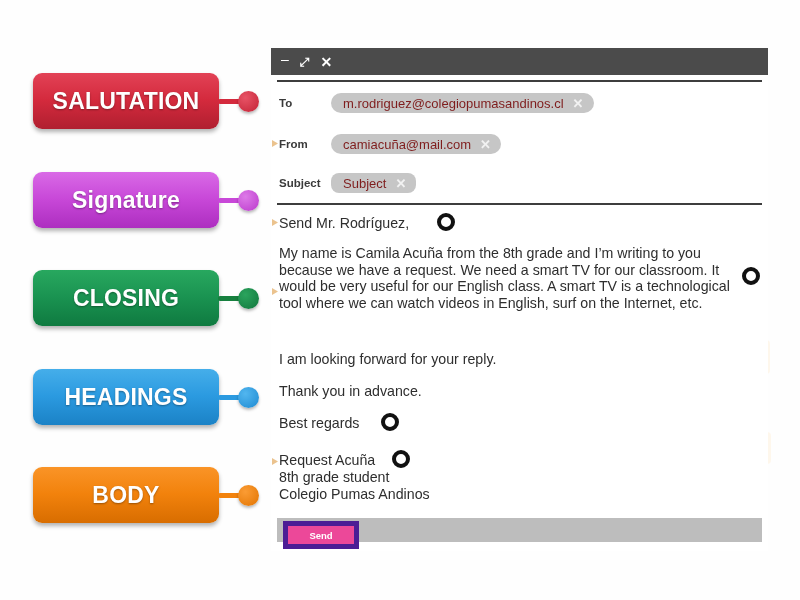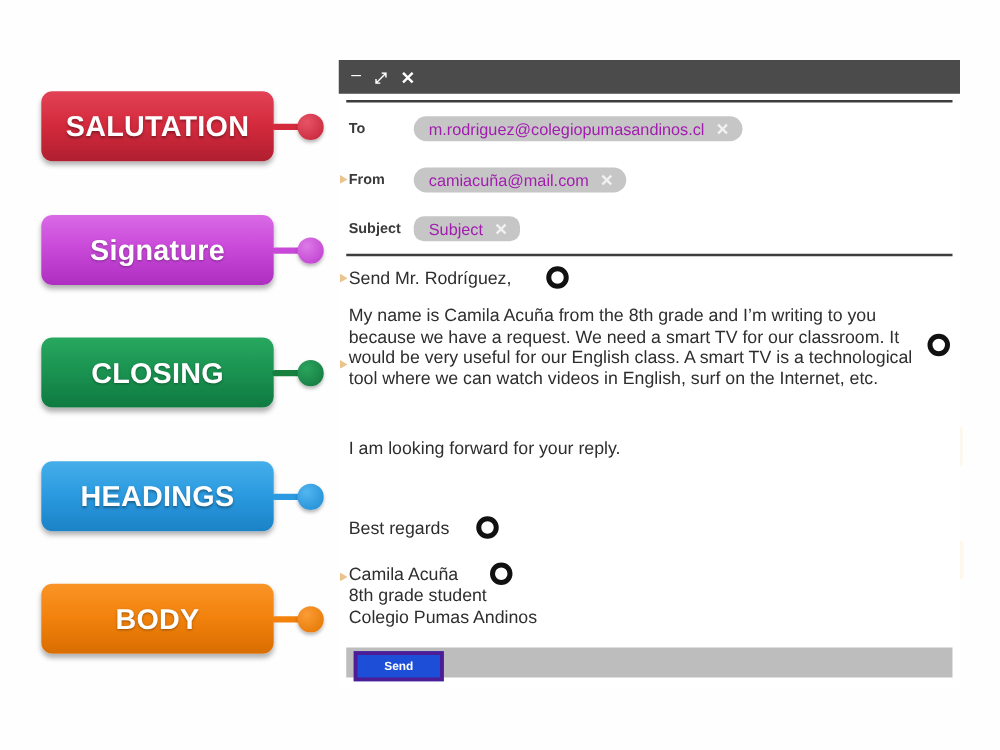--- a/index.html
+++ b/index.html
@@ -142,21 +142,21 @@
     background: #c6c6c6;
     border-radius: 11px;
     height: 20px;
     display: flex;
     align-items: center;
     padding: 0 3px 0 12px;
     gap: 9px;
   }
   .chip-text {
     font-size: 13px;
-    color: #a21caf;
+    color: #7f1d1d;
     white-space: nowrap;
   }
   .chip-x {
     color: #f2f2f2;
     font-size: 13px;
     font-weight: bold;
     padding-right: 7px;
   }
   .chip.subject { border-radius: 8px; }
 
@@ -198,22 +198,22 @@
     width: 485px;
     height: 24px;
     background: #bdbdbd;
   }
   .send-btn {
     position: absolute;
     left: 6px;
     top: 3px;
     width: 66px;
     height: 18px;
-    background: #1d4ed8;
-    border: 3px solid #4c1d95;
+    background: #ec4899;
+    border: 5px solid #4c1d95;
     display: flex;
     align-items: center;
     justify-content: center;
   }
   .send-label {
     color: #ffffff;
     font-size: 9.5px;
     font-weight: bold;
   }
 </style>
@@ -308,26 +308,27 @@
     <div class="gutter-mark" style="left:1px;top:171px;"></div>
     <div class="body-text" style="top:167px;">Send Mr. Rodríguez,</div>
     <div class="ring" style="left:166px;top:165px;"></div>
 
     <div class="gutter-mark" style="left:1px;top:240px;"></div>
     <div class="body-text narrow" style="top:197px;">My name is Camila Acuña from the 8th grade and I’m writing to you because we have a request. We need a smart TV for our classroom. It would be very useful for our English class. A smart TV is a technological tool where we can watch videos in English, surf on the Internet, etc.</div>
     <div class="ring" style="left:471px;top:219px;"></div>
 
     <div class="body-text" style="top:303px;">I am looking forward for your reply.</div>
 
+    <div class="body-text" style="top:335px;">Thank you in advance.</div>
 
     <div class="body-text" style="top:367px;">Best regards</div>
     <div class="ring" style="left:110px;top:365px;"></div>
 
     <div class="gutter-mark" style="left:1px;top:410px;"></div>
-    <div class="body-text" style="top:404px;">Camila Acuña</div>
+    <div class="body-text" style="top:404px;">Request Acuña</div>
     <div class="ring" style="left:121px;top:402px;"></div>
     <div class="body-text" style="top:421px;">8th grade student</div>
     <div class="body-text" style="top:438px;">Colegio Pumas Andinos</div>
 
     <div class="footer">
       <div class="send-btn">
         <span class="send-label">Send</span>
       </div>
     </div>
 

